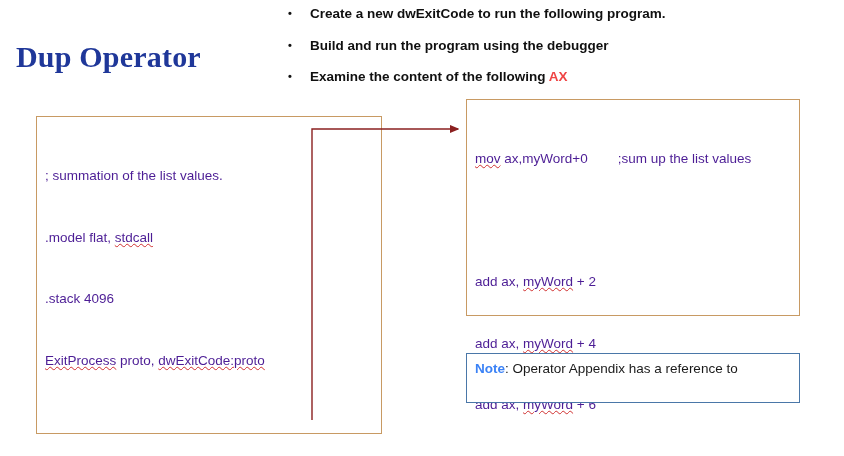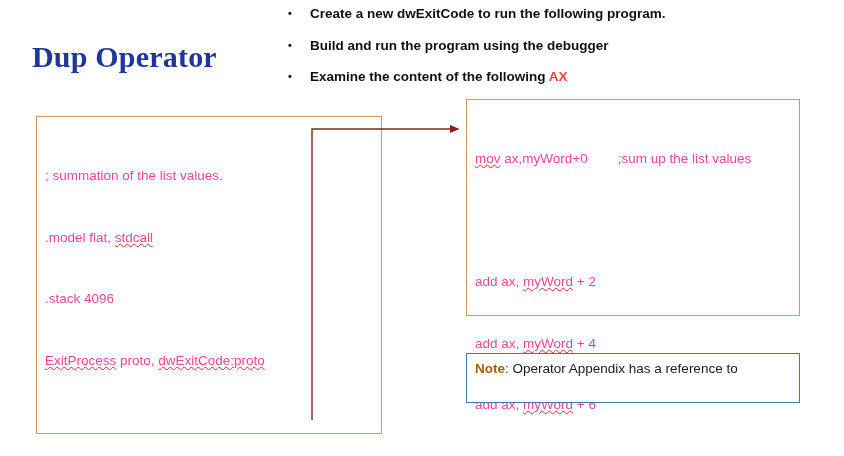--- a/index.html
+++ b/index.html
@@ -8,21 +8,21 @@
     background:#ffffff;
     font-family:"Liberation Sans", sans-serif;
     overflow:hidden;
     position:relative;
   }
   #slide{position:absolute;left:0;top:0;width:844px;height:456px;}
 
   
   .title{
     position:absolute;
-    left:32px;top:40px;
+    left:16px;top:40px;
     width:260px;
     font-family:"Liberation Serif", serif;
     font-weight:bold;
     font-size:30px;
     color:#1f3799;
     letter-spacing:0.2px;
     white-space:nowrap;
   }
 
   
@@ -51,21 +51,21 @@
   .bullet-text{flex:1 1 auto;}
   .accent-red{color:#ef4444;}
 
   
   .codebox{
     position:absolute;
     box-sizing:border-box;
     border:1.3px solid #c89a63;
     background:#ffffff;
     font-size:13.5px;
-    color:#ec4899;
+    color:#4c1d95;
     line-height:20.5px;
     white-space:pre;
   }
   #left-code{
     left:36px;top:116px;
     width:346px;height:318px;
     padding:8px 0 4px 8px;
   }
   #right-code{
     left:466px;top:99px;
@@ -90,21 +90,21 @@
     box-sizing:border-box;
     left:466px;top:353px;
     width:334px;height:50px;
     border:1.2px solid #4a77a8;
     background:#ffffff;
     padding:5px 0 0 8px;
     font-size:13.5px;
     color:#1a1a1a;
     line-height:20px;
   }
-  .note-label{color:#a16207;font-weight:bold;}
+  .note-label{color:#3b82f6;font-weight:bold;}
 
   
   #connector{
     position:absolute;
     left:300px;top:112px;
     width:176px;height:316px;
     pointer-events:none;
   }
 </style>
 </head>

